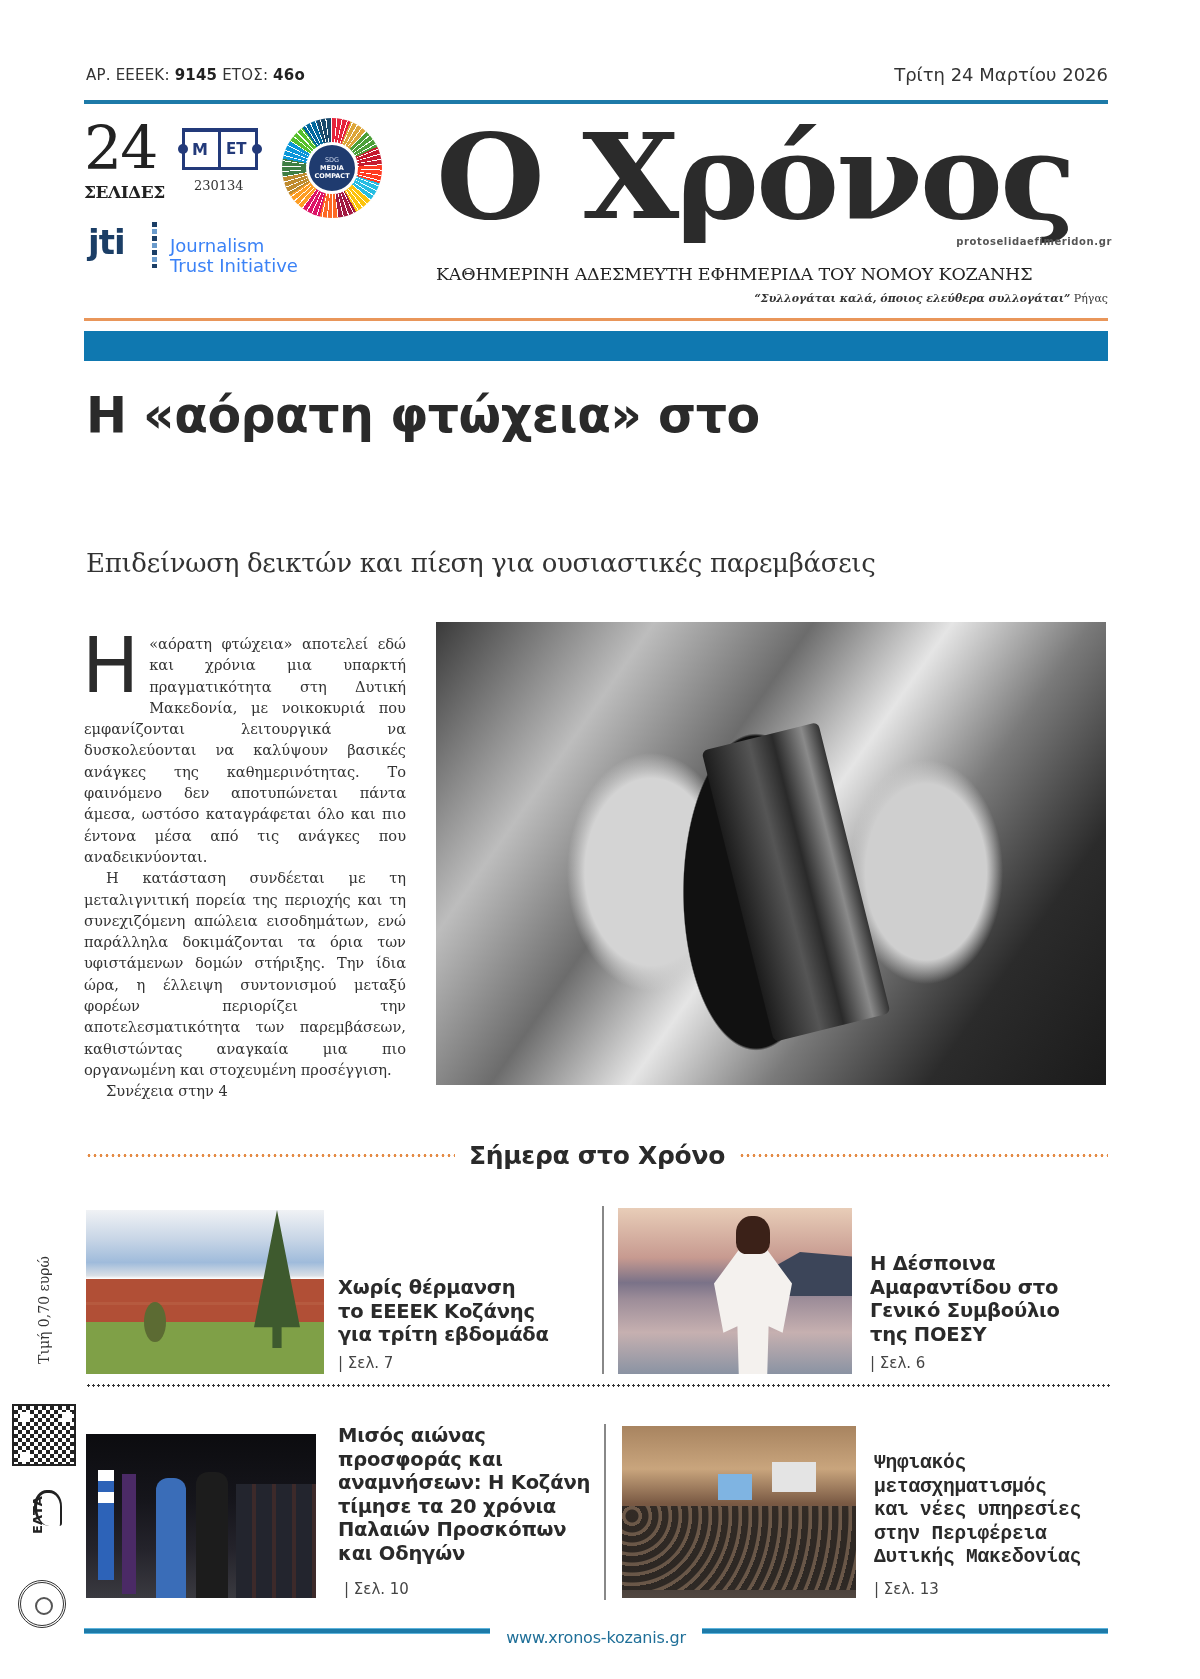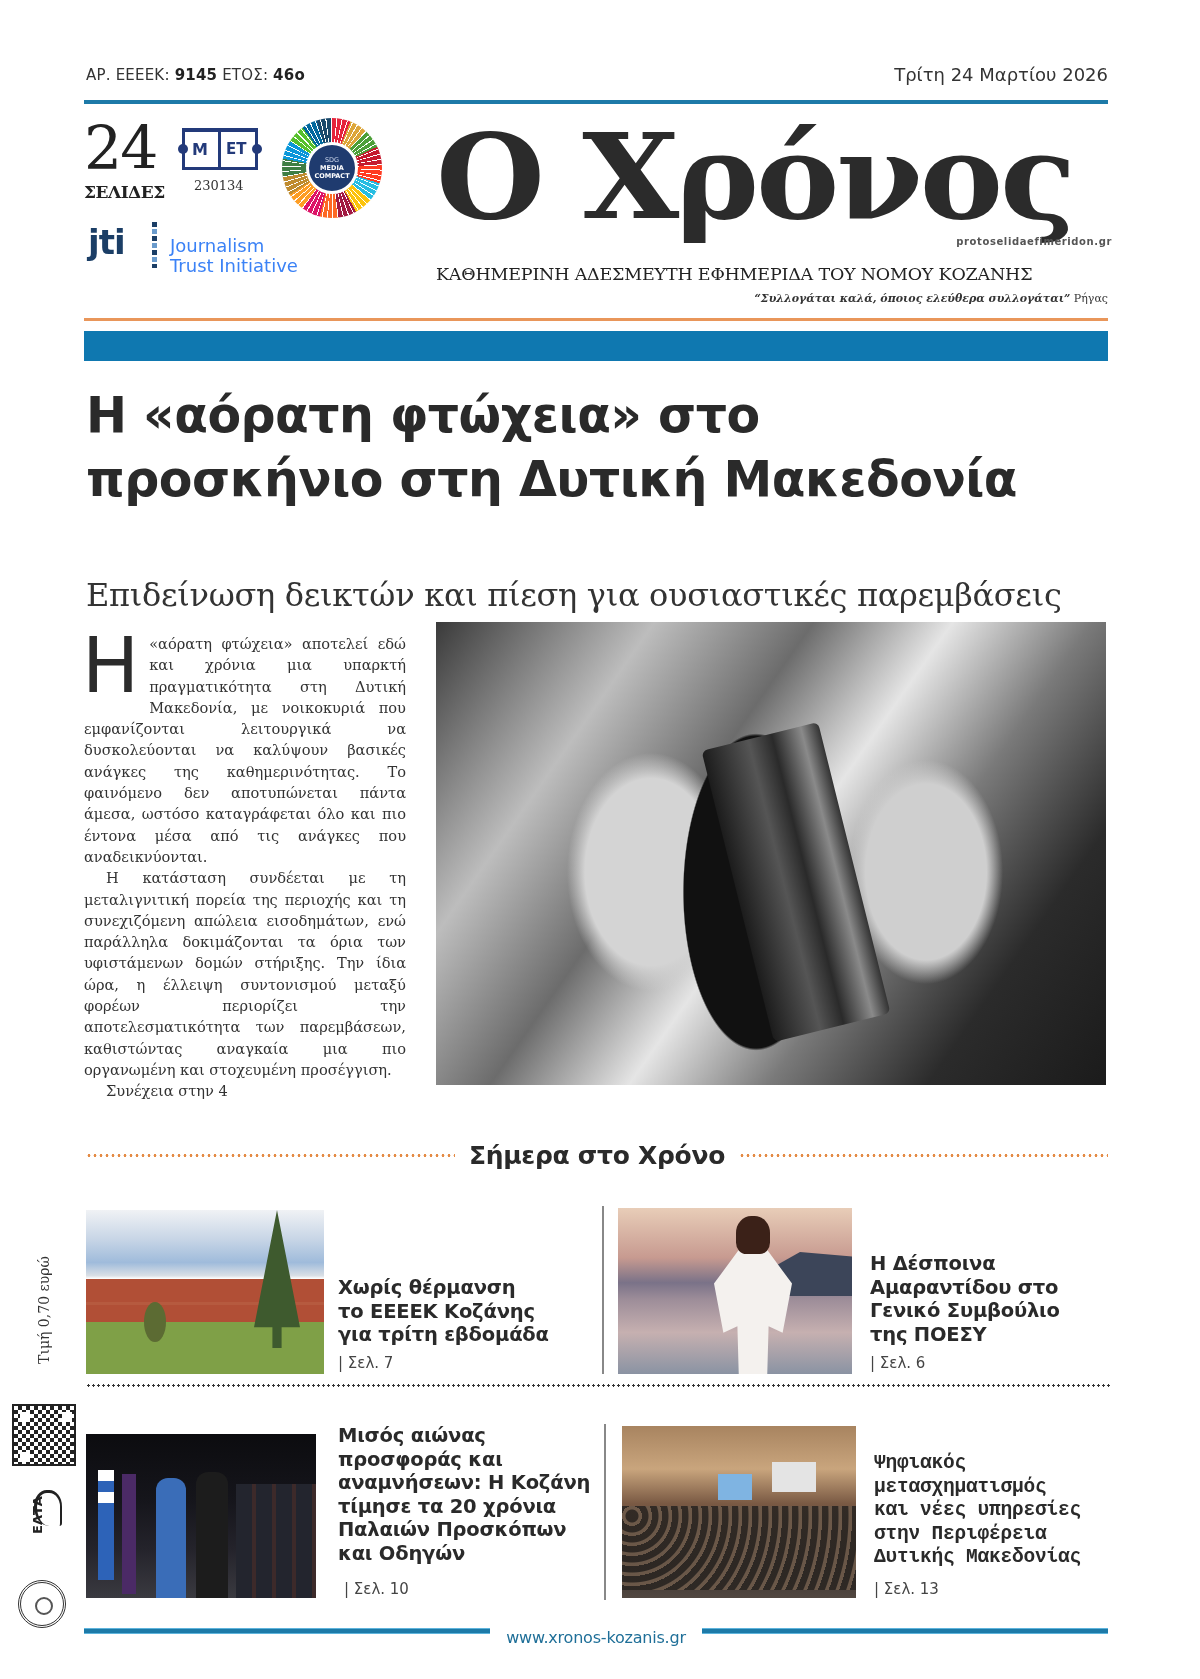--- a/index.html
+++ b/index.html
@@ -46,21 +46,21 @@
   .watermark { right: 88px; top: 236px; font-size: 10px; font-weight: bold; color: #555; letter-spacing: 0.6px; }
   .tagline { left: 436px; top: 264px; font-family: "DejaVu Serif", serif; font-size: 17.5px; color: #222; letter-spacing: -0.2px; white-space: nowrap; }
   .motto { right: 92px; top: 292px; font-family: "DejaVu Serif", serif; font-size: 11px; color: #333; white-space: nowrap; }
   .motto i { font-style: italic; font-weight: bold; }
 
   .rule-orange { left: 84px; top: 318px; width: 1024px; height: 3px; background: #e9965a; }
   .band-blue { left: 84px; top: 331px; width: 1024px; height: 30px; background: #0f78b0; }
 
   
   .headline { left: 86px; top: 384px; width: 1040px; font-family: "DejaVu Sans", sans-serif; font-weight: bold; font-size: 49px; line-height: 64px; color: #2a2a2a; letter-spacing: -0.5px; }
-  .subhead { left: 86px; top: 548px; font-family: "DejaVu Serif", serif; font-size: 32px; color: #333; letter-spacing: -0.3px; margin-top: 28px; }
+  .subhead { left: 86px; top: 548px; font-family: "DejaVu Serif", serif; font-size: 26px; color: #333; letter-spacing: -0.3px; }
 
   
   .article { left: 84px; top: 633px; width: 322px; font-family: "DejaVu Serif", serif; font-size: 14.6px; line-height: 21.3px; color: #333; text-align: justify; hyphens: manual; }
   .article p { text-indent: 22px; }
   .article p.first { text-indent: 0; }
   .dropcap { float: left; font-family: "DejaVu Sans", sans-serif; font-size: 76px; line-height: 62px; margin: 2px 10px 0 -2px; color: #2b2b2b; font-weight: normal; }
   .continued { display: block; text-indent: 22px; }
 
   
   .hero-photo { left: 436px; top: 622px; width: 670px; height: 463px; overflow: hidden;
@@ -172,21 +172,20 @@
 <div class="abs motto">
   <i>“Συλλογάται καλά, όποιος ελεύθερα συλλογάται”</i>
   <span>Ρήγας</span>
 </div>
 
 <div class="abs rule-orange"></div>
 <div class="abs band-blue"></div>
 
 <h1 class="abs headline">
   <div>Η «αόρατη φτώχεια» στο</div>
-  <div>προσκήνιο στη Δυτική Μακεδονία</div>
 </h1>
 <div class="abs subhead">Επιδείνωση δεικτών και πίεση για ουσιαστικές παρεμβάσεις</div>
 
 <div class="abs article">
   <p class="first">
     <span class="dropcap">Η</span><span>«αόρατη φτώχεια» αποτελεί εδώ και χρόνια μια υπαρκτή πραγματικότητα στη Δυτική Μακεδονία, με νοικοκυριά που εμφανίζονται λειτουργικά να δυσκολεύονται να καλύψουν βασικές ανάγκες της καθημερινότητας. Το φαινόμενο δεν αποτυπώνεται πάντα άμεσα, ωστόσο καταγράφεται όλο και πιο έντονα μέσα από τις ανάγκες που αναδεικνύονται.</span>
   </p>
   <p>Η κατάσταση συνδέεται με τη μεταλιγνιτική πορεία της περιοχής και τη συνεχιζόμενη απώλεια εισοδημάτων, ενώ παράλληλα δοκιμάζονται τα όρια των υφιστάμενων δομών στήριξης. Την ίδια ώρα, η έλλειψη συντονισμού μεταξύ φορέων περιορίζει την αποτελεσματικότητα των παρεμβάσεων, καθιστώντας αναγκαία μια πιο οργανωμένη και στοχευμένη προσέγγιση.</p>
   <span class="continued">Συνέχεια στην 4</span>
 </div>

